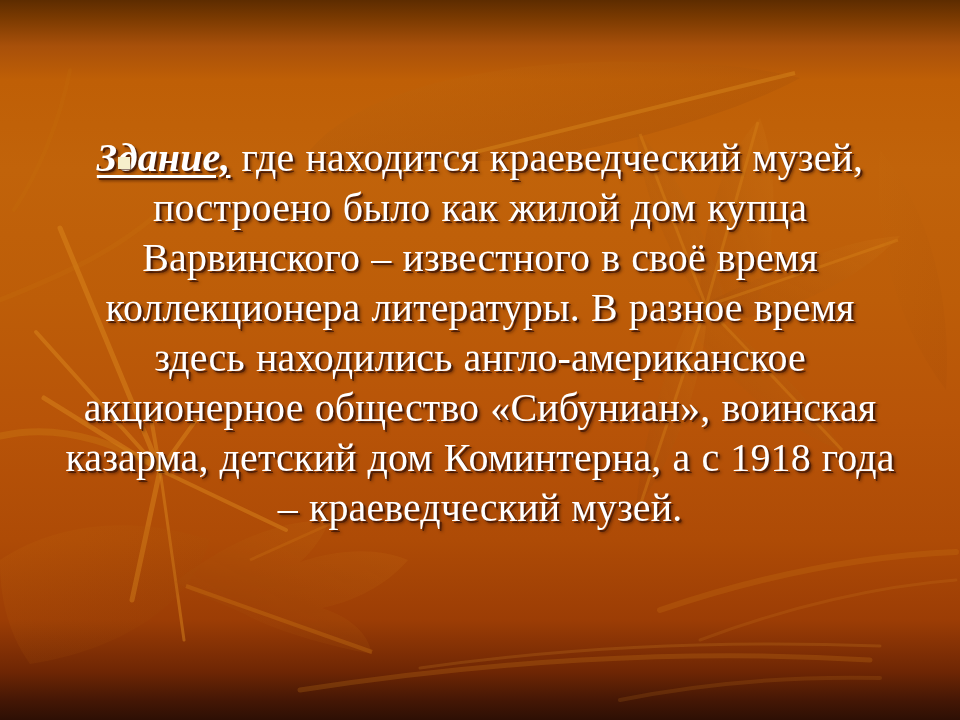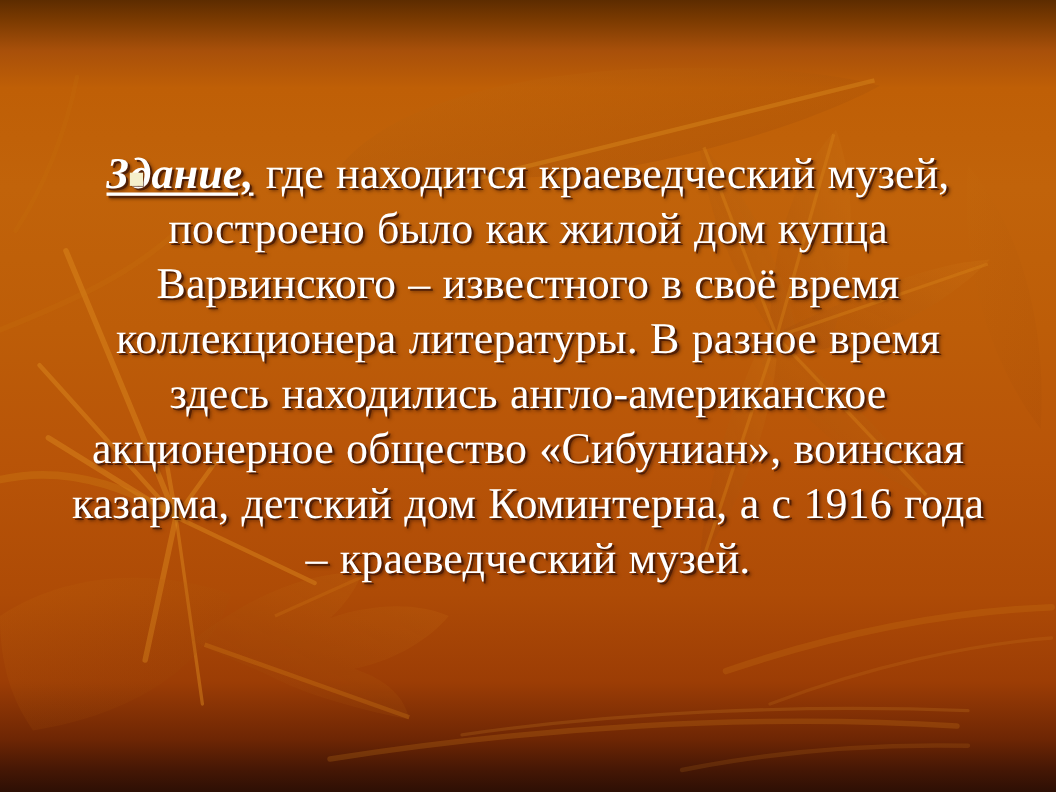--- a/index.html
+++ b/index.html
@@ -172,17 +172,17 @@
 
       <g opacity="0.35">
         <path d="M880 150 C 930 210, 952 300, 946 390 C 900 330, 872 240, 880 150 Z" fill="url(#lfA)"></path>
       </g>
     </svg>
   </div>
 
   <div class="body-block">
     <div class="bullet-row">
       <span class="bullet-marker"></span>
-      <p class="para"><span class="lead">Здание,</span><span> где находится краеведческий музей, построено было как жилой дом купца Варвинского – известного в своё время коллекционера литературы. В разное время здесь находились англо-американское акционерное общество «Сибуниан», воинская казарма, детский дом Коминтерна, а с 1916 года – краеведческий музей.</span></p>
+      <p class="para"><span class="lead">Здание,</span><span> где находится краеведческий музей, построено было как жилой дом купца Варвинского – известного в своё время коллекционера литературы. В разное время здесь находились англо-американское акционерное общество «Сибуниан», воинская казарма, детский дом Коминтерна, а с 1918 года – краеведческий музей.</span></p>
     </div>
   </div>
 
 </div>
 
 </body></html>

